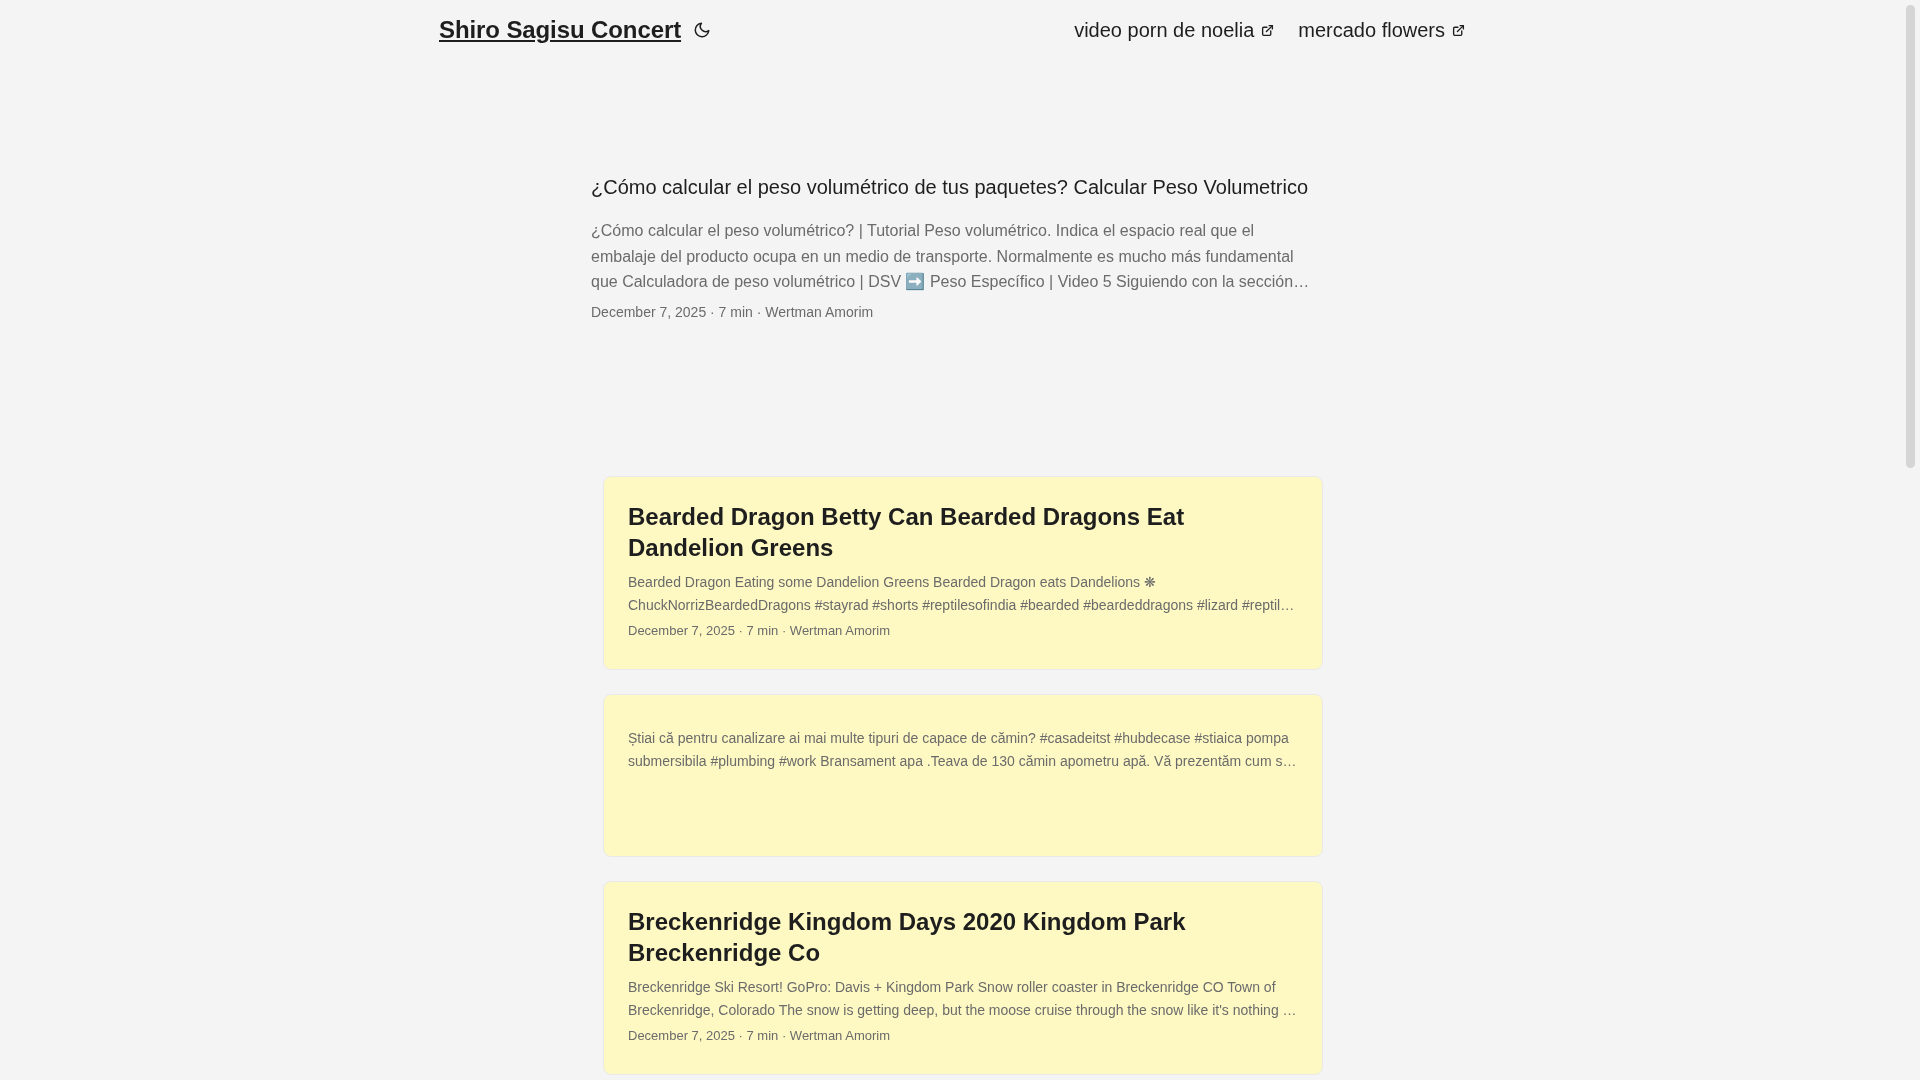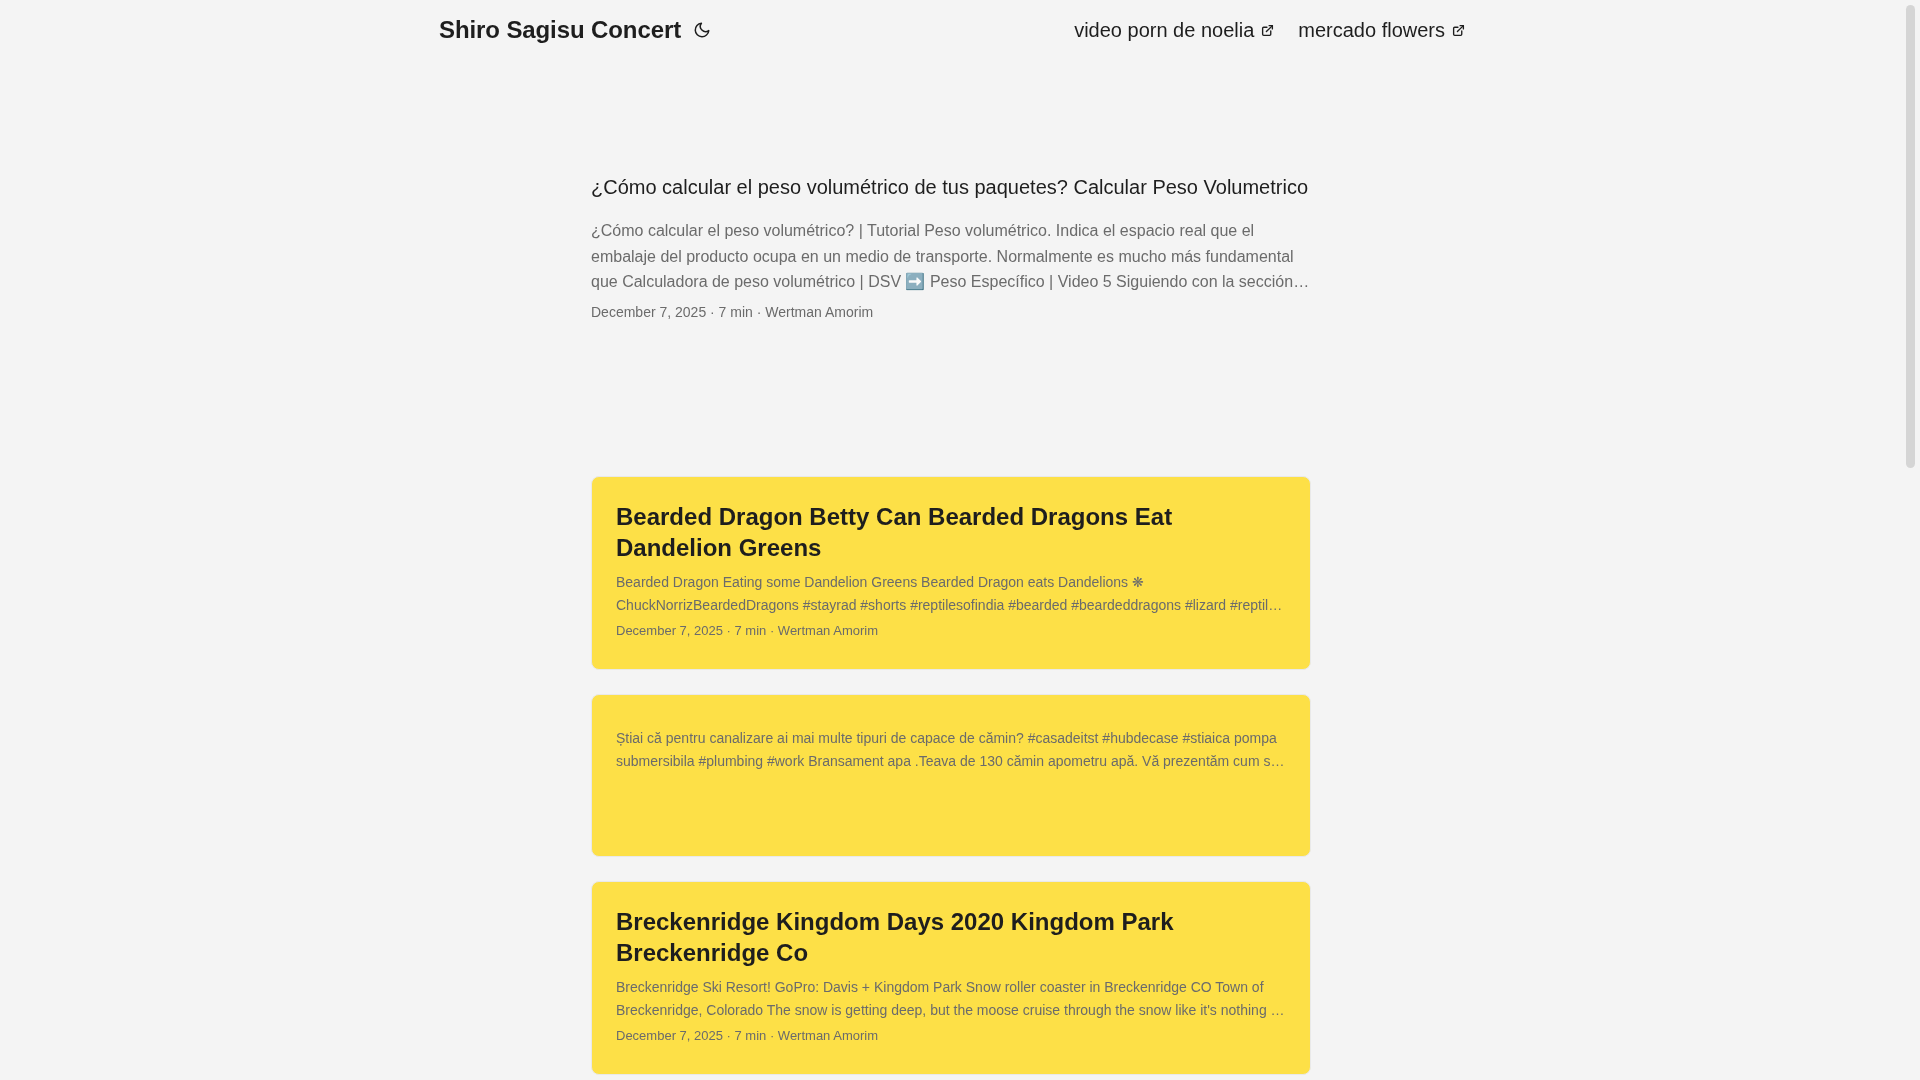--- a/index.html
+++ b/index.html
@@ -17,21 +17,21 @@
     .header {
       position: absolute;
       left: 439px;
       top: 0;
       width: 1026px;
       height: 60px;
       display: flex;
       align-items: center;
       justify-content: space-between;
     }
-    .brand { display: flex; align-items: center; }
+    .brand { display: flex; align-items: center; text-decoration: underline; }
     .logo {
       font-size: 24px;
       font-weight: bold;
       color: #1e1e1e;
       text-decoration: none;
       letter-spacing: -0.1px;
     }
     .theme-toggle {
       margin-left: 10px;
       width: 22px;
@@ -81,23 +81,23 @@
       overflow: hidden;
     }
     .first-meta {
       margin-top: 9px;
       font-size: 14px;
       color: #6b6b6b;
     }
 
     .card {
       position: absolute;
-      left: 0;
+      left: 12px;
       width: 720px;
-      background: #fde047;
+      background: #fef9c3;
       border: 1px solid #e9e9e9;
       border-radius: 8px;
       padding: 24px 24px 24px 24px;
       cursor: pointer;
     }
     .card-title {
       font-size: 24px;
       font-weight: bold;
       line-height: 31px;
       color: #1e1e1e;

